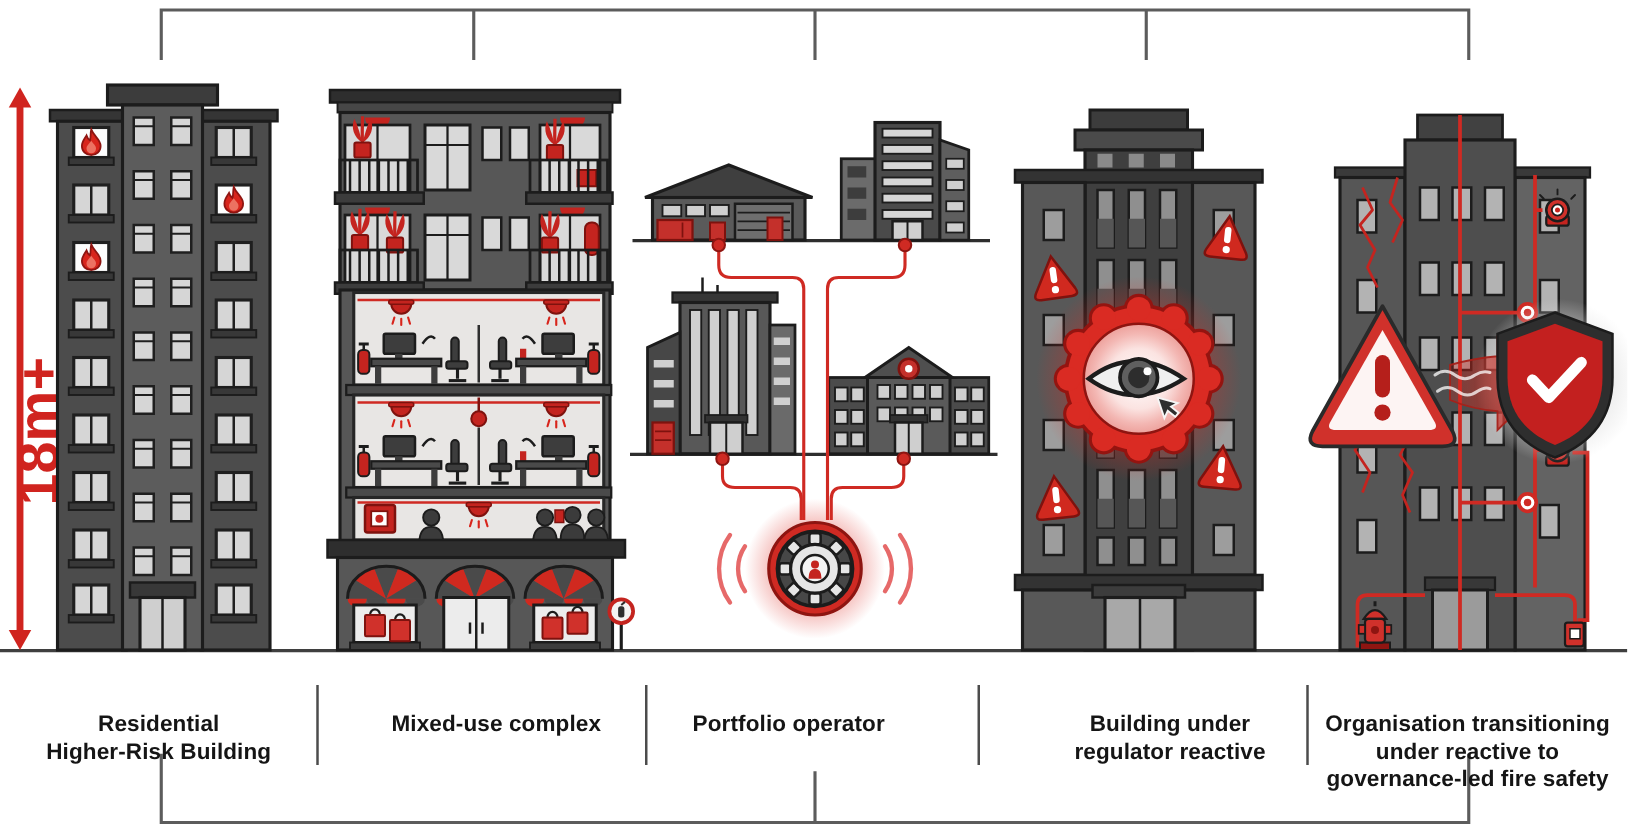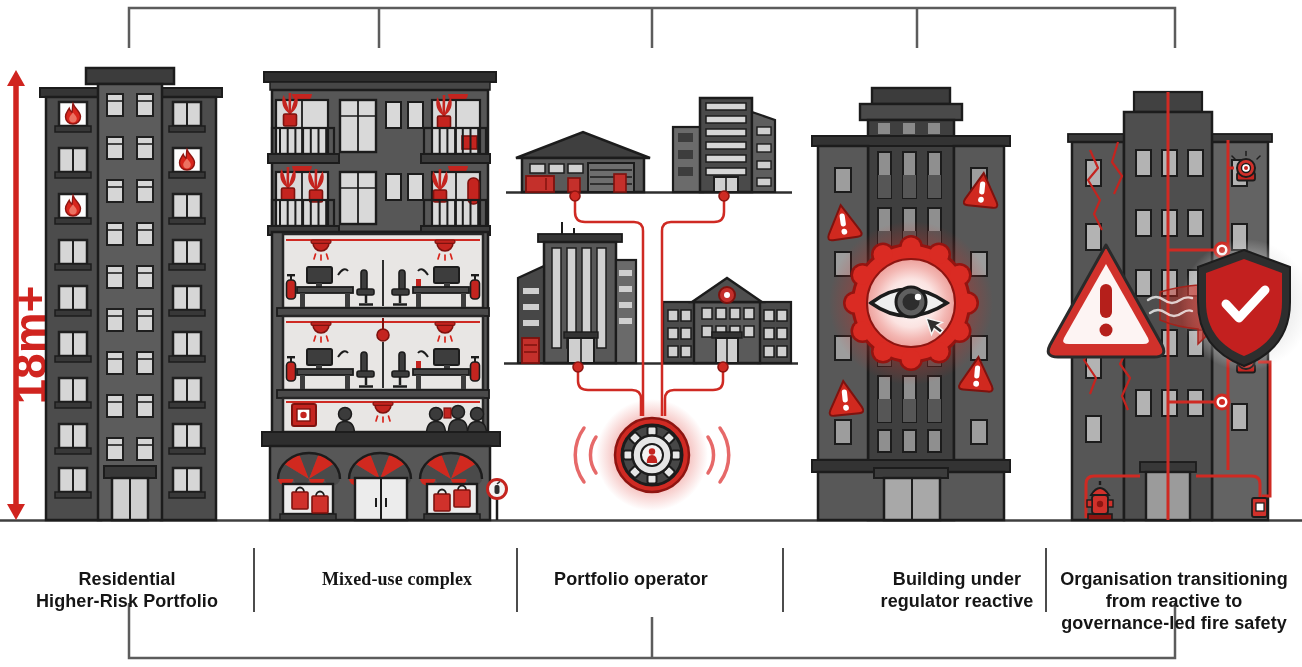--- a/index.html
+++ b/index.html
@@ -3,23 +3,23 @@
 <meta charset="utf-8">
 <style>
   html,body{margin:0;padding:0;background:#fff;}
   .canvas{position:relative;width:1302px;height:667px;background:#ffffff;overflow:hidden;
           font-family:"Liberation Sans",sans-serif;}
   .canvas svg.scene{position:absolute;left:0;top:0;}
   .sec-label{position:absolute;top:547px;text-align:center;font-weight:bold;font-size:18px;
              line-height:22px;color:#151515;letter-spacing:.1px;margin-top:21px;}
   .sec-label .line{display:block;}
   #lbl1{left:0;width:254px;}
-  #lbl2{left:254px;width:286px;font-family:Liberation Serif, serif;}
+  #lbl2{left:254px;width:286px;}
   #lbl3{left:517px;width:228px;}
-  #lbl4{left:804px;width:306px;}
+  #lbl4{left:783px;width:306px;}
   #lbl5{left:1046px;width:256px;}
 </style>
 </head>
 <body>
 
 <div class="canvas">
 <svg class="scene" width="1302" height="667" viewBox="0 0 1302 667" xmlns="http://www.w3.org/2000/svg">
 <defs>
   <radialGradient id="badgeGlow">
           <stop offset="0" stop-color="#dd2b23" stop-opacity="0.9"></stop>
@@ -666,30 +666,30 @@
   <g>
     <path d="M1244 250 L1290 267 V302 C1290 337 1270 356 1244 366 C1218 356 1198 337 1198 302 V267 Z" fill="#2e2e2e" stroke="#1c1c1c" stroke-width="2"></path>
     <path d="M1244 259 L1282 273 V302 C1282 331 1266 347 1244 356 C1222 347 1206 331 1206 302 V273 Z" fill="#c3201f"></path>
     <path d="M1226 304 l13 14 l26 -28" fill="none" stroke="#ffffff" stroke-width="9" stroke-linecap="round" stroke-linejoin="round"></path>
   </g>
 </g>
 </svg>
 
 <div class="sec-label" id="lbl1">
   <span class="line">Residential</span>
-  <span class="line">Higher-Risk Portfolio</span>
+  <span class="line">Higher-Risk Building</span>
 </div>
 <div class="sec-label" id="lbl2">
   <span class="line">Mixed-use complex</span>
 </div>
 <div class="sec-label" id="lbl3">
   <span class="line">Portfolio operator</span>
 </div>
 <div class="sec-label" id="lbl4">
   <span class="line">Building under</span>
   <span class="line">regulator reactive</span>
 </div>
 <div class="sec-label" id="lbl5">
   <span class="line">Organisation transitioning</span>
-  <span class="line">from reactive to</span>
+  <span class="line">under reactive to</span>
   <span class="line">governance-led fire safety</span>
 </div>
 </div>
 
 </body></html>

